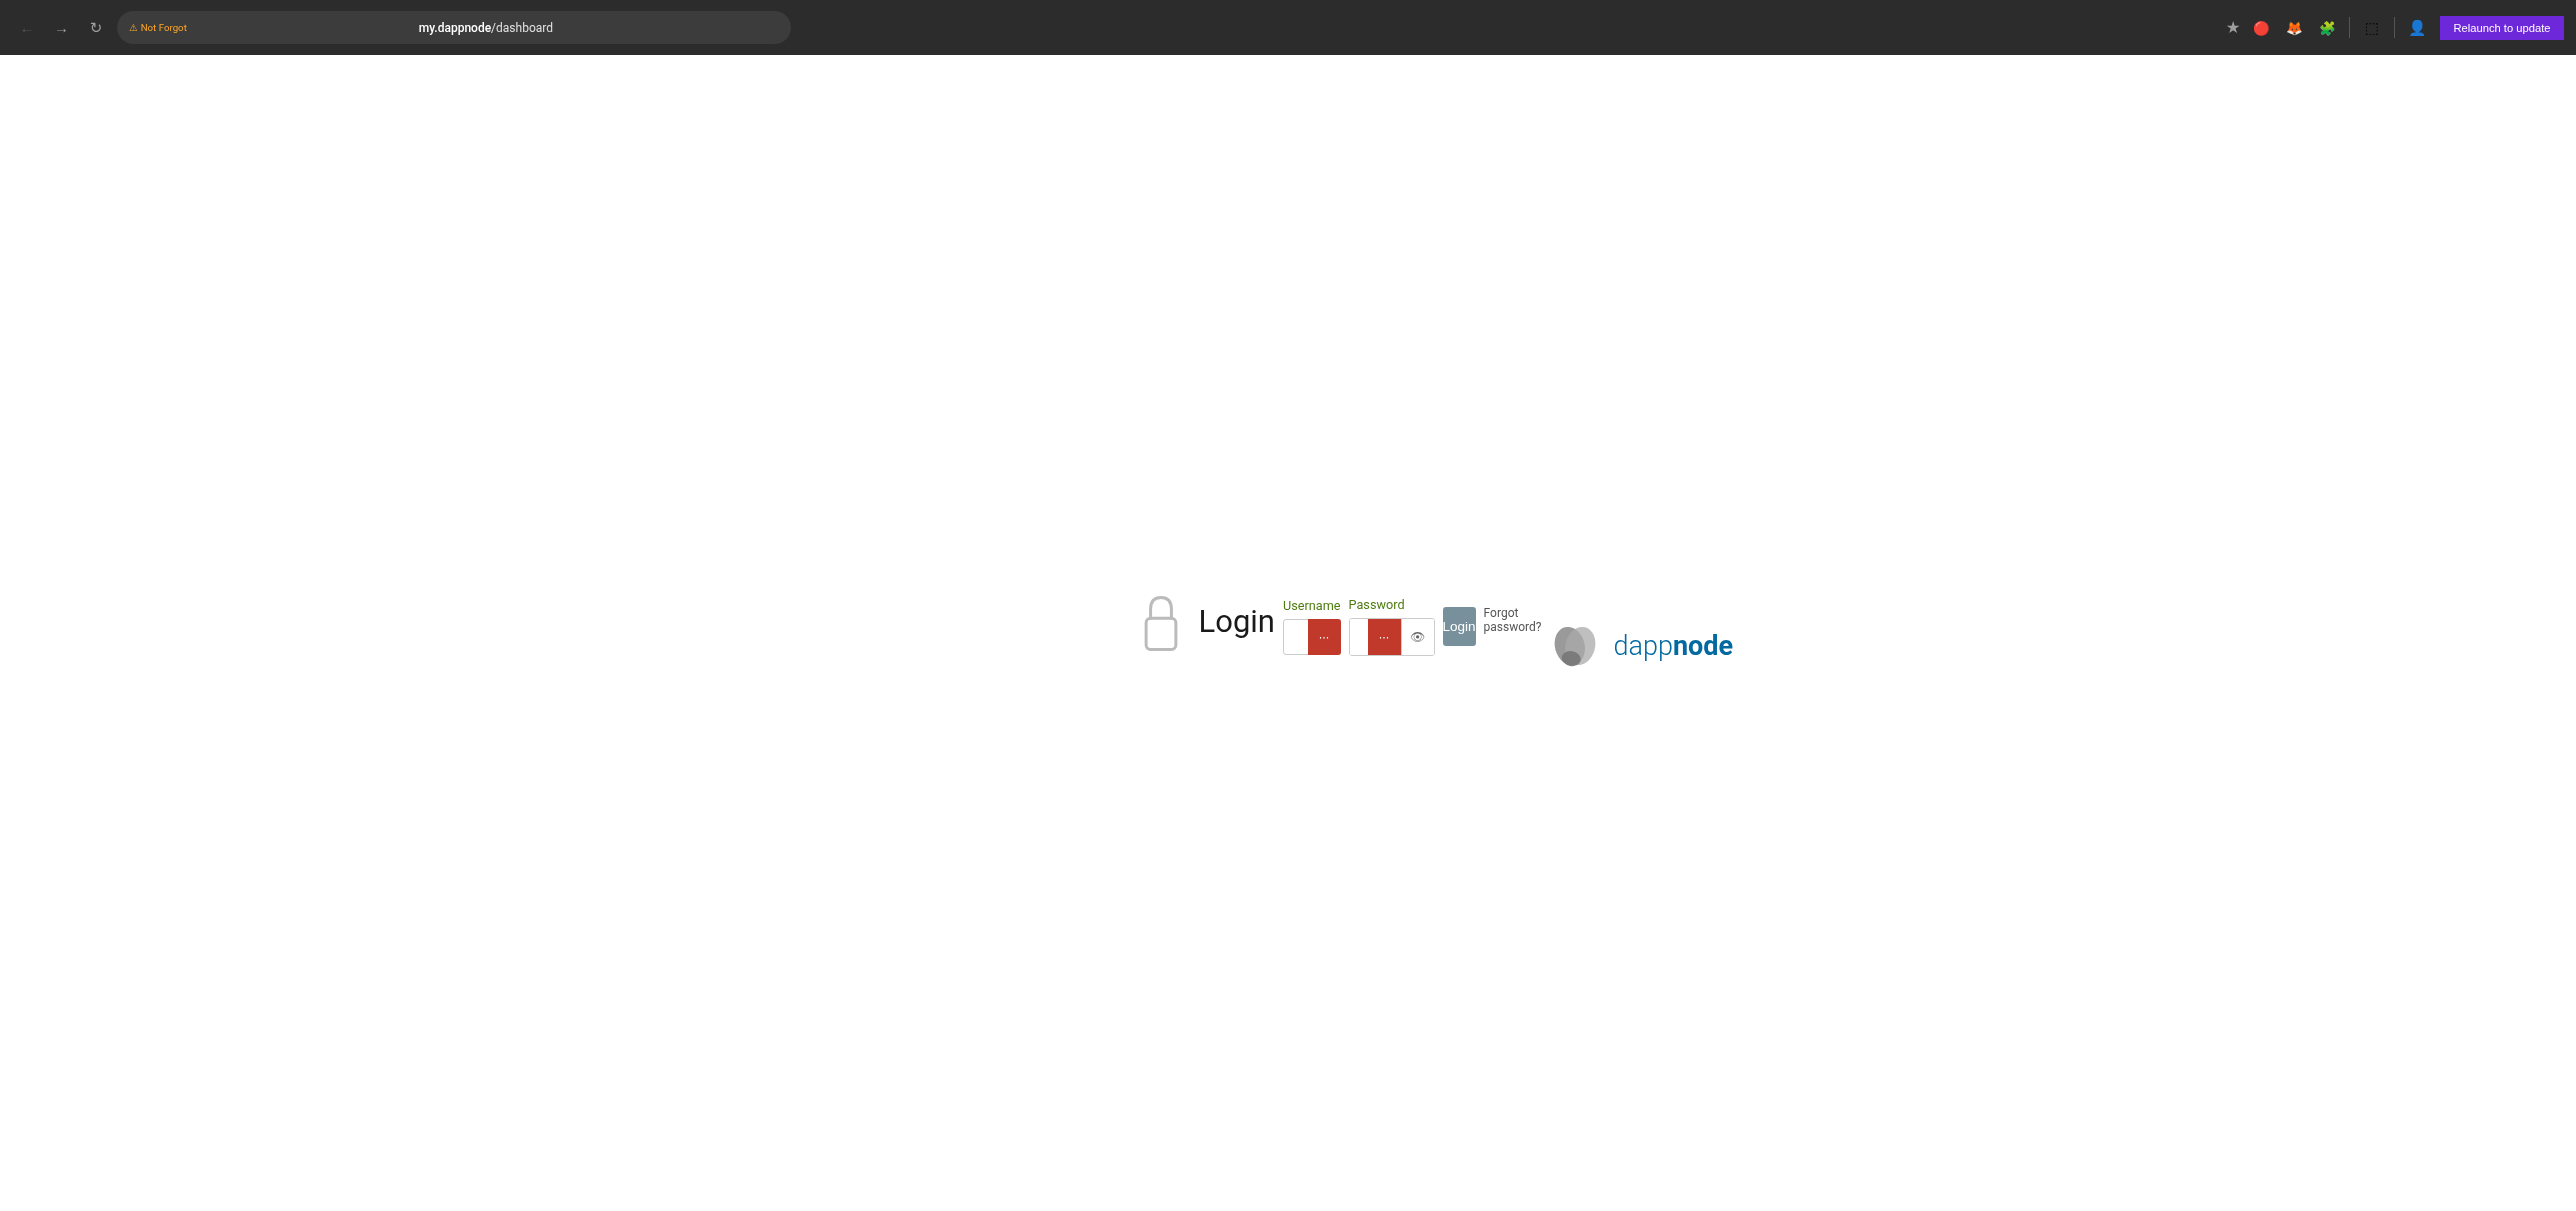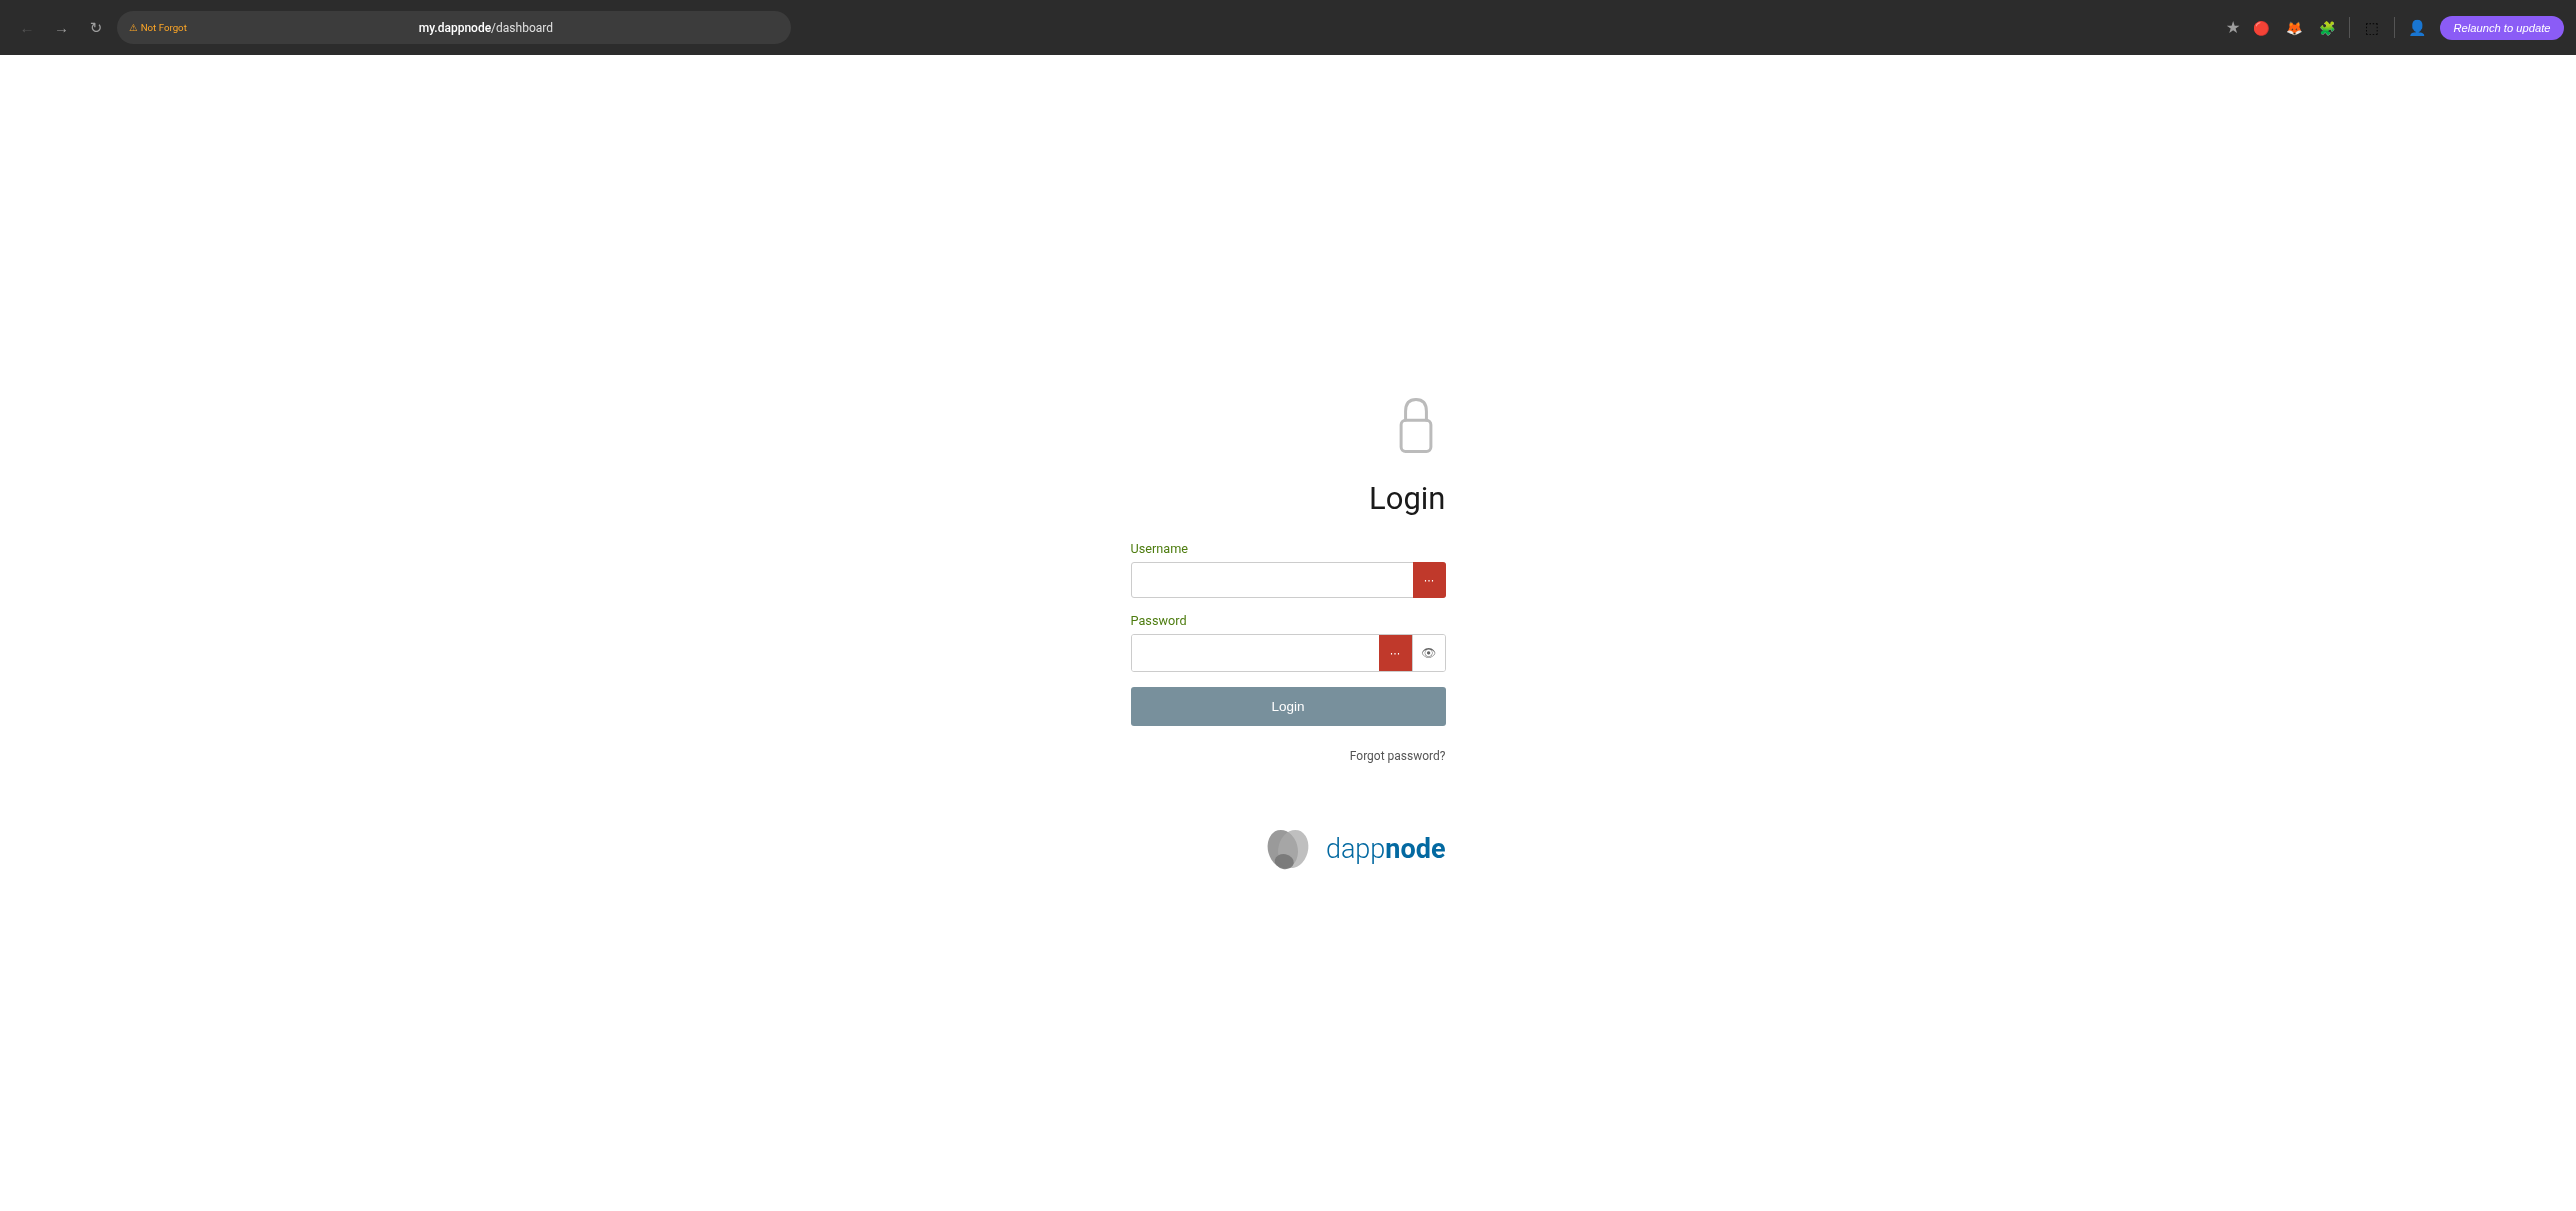--- a/index.html
+++ b/index.html
@@ -102,29 +102,28 @@
       height: 27px;
       border-radius: 50%;
       display: flex;
       align-items: center;
       justify-content: center;
       cursor: pointer;
       font-size: 15px;
     }
 
     .relaunch-btn {
-      background: #8b5cf6;
+      background: #6d28d9;
       color: white;
       border: none;
-      border-radius: 12px;
+      border-radius: 0;
       padding: 6px 13.5px;
       font-size: 11.2px;
       cursor: pointer;
       white-space: nowrap;
-      font-style: italic;
     }
 
     .divider-v {
       width: 0.7px;
       height: 21px;
       background: #555;
     }
 
     
     .page-content {
@@ -132,23 +131,23 @@
       height: calc(1212px - 55px);
       background: #ffffff;
       display: flex;
       align-items: center;
       justify-content: center;
     }
 
     .login-container {
       width: 315px;
       display: flex;
-      flex-direction: column;
-      align-items: flex-end;
-      gap: 0;
+      flex-direction: row;
+      align-items: center;
+      gap: 8px;
     }
 
     
     .lock-icon-wrapper {
       margin-bottom: 18px;
     }
 
     .lock-icon-svg {
       width: 60px;
       height: 67px;

